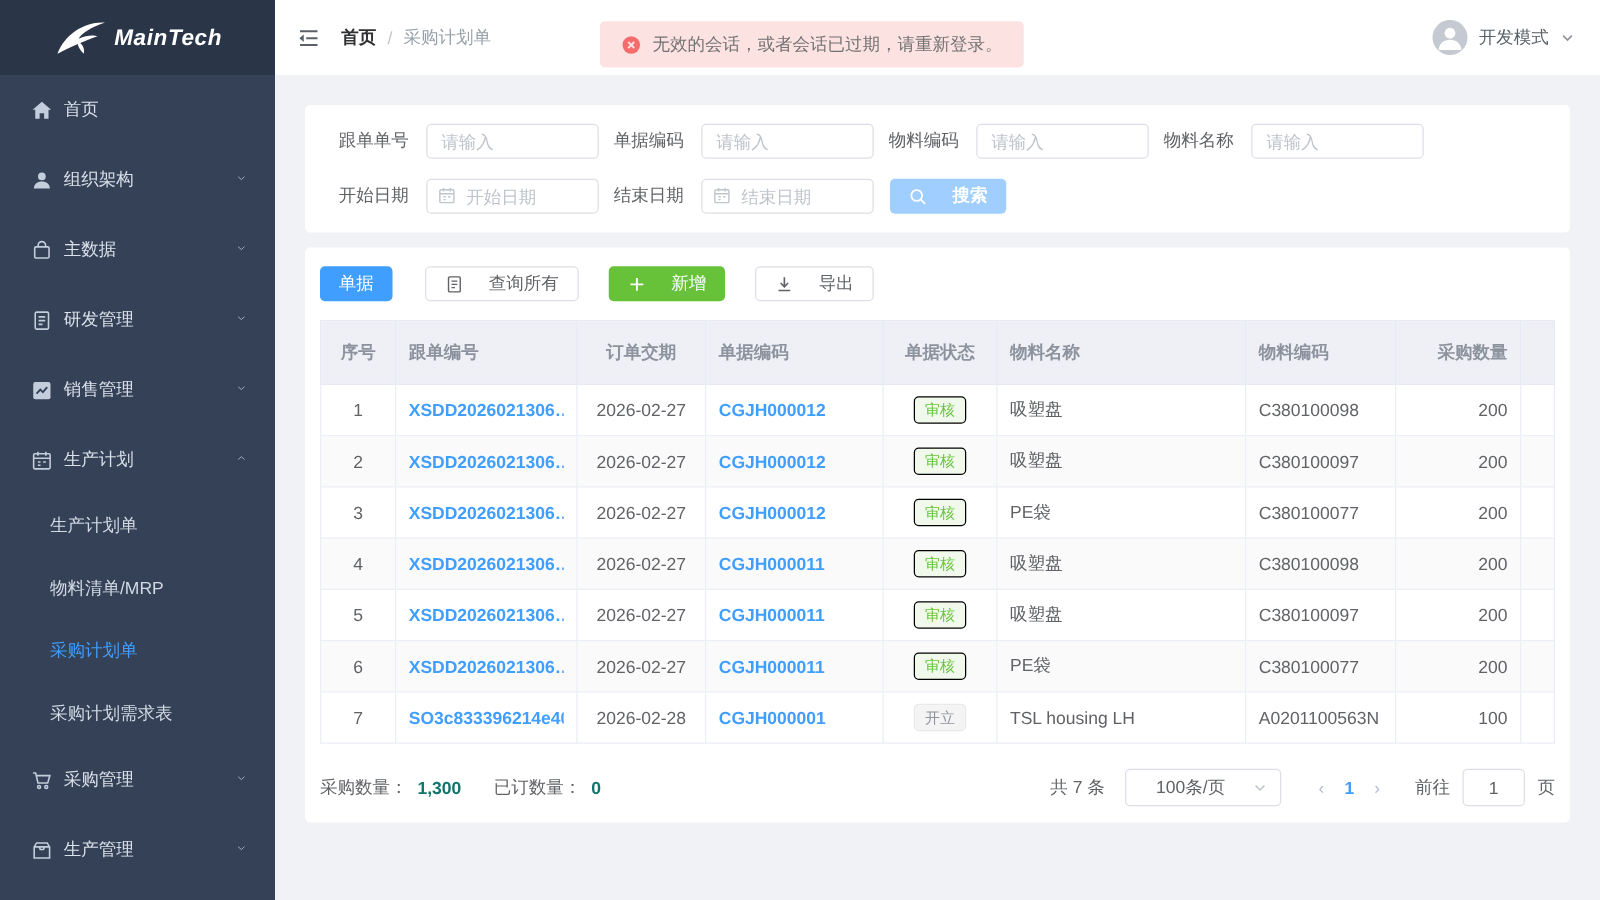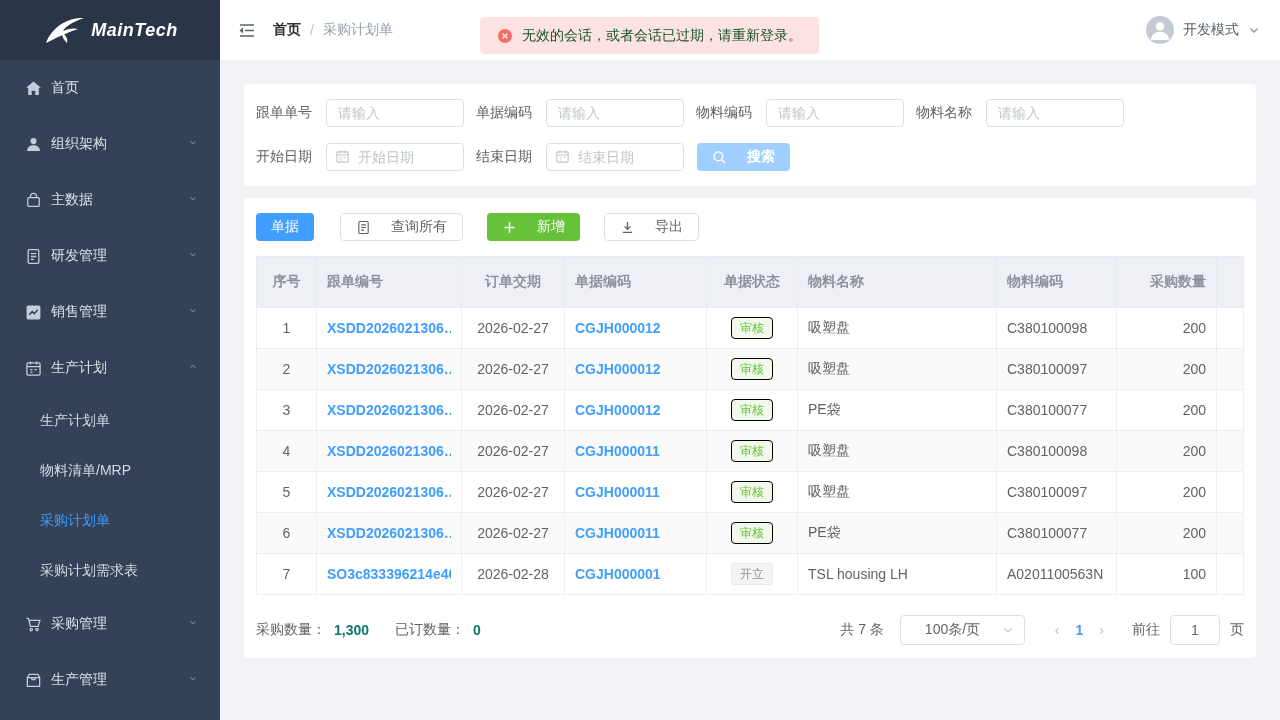--- a/index.html
+++ b/index.html
@@ -19,34 +19,34 @@
   .sub-item.active { color:#409eff; }
 
   
   .main { margin-left:220px; }
   .topbar { position:relative; height:60px; background:#fff; display:flex; align-items:center; padding:0 20px 0 18px; }
   .hamburger { display:inline-flex; cursor:pointer; margin-right:17px; color:#5a6169; }
   .crumb-home { font-weight:bold; color:#303133; }
   .crumb-sep { color:#c0c4cc; margin:0 9px; }
   .crumb-cur { color:#97a0ab; }
   .toast { position:absolute; left:260px; top:17px; height:37px; display:flex; align-items:center;
-    gap:9px; padding:0 17px; background:#fde2e2; border-radius:4px; color:#14532d; }
+    gap:9px; padding:0 17px; background:#fde2e2; border-radius:4px; color:#737373; }
   .userbox { margin-left:auto; display:flex; align-items:center; gap:9px; cursor:pointer; }
   .avatar { width:28px; height:28px; border-radius:50%; background:#c4c9d2; display:inline-flex;
     align-items:center; justify-content:center; overflow:hidden; }
   .user-name { color:#5a6169; }
   .user-caret { color:#909399; display:inline-flex; }
 
   
   .content { padding:24px 24px 0; }
   .card { background:#fff; border-radius:4px; padding:15px 12px; }
   .card.table-card { margin-top:12px; padding-bottom:13px; }
 
   
-  .frow { display:flex; align-items:center; }
+  .frow { display:flex; align-items:center;margin-left:15px; }
   .frow + .frow { margin-top:16px; }
   .fgroup { display:flex; align-items:center; margin-right:12px; }
   .flabel { width:58px; margin-right:12px; white-space:nowrap; color:#606266; }
   .tinput { width:138px; height:28px; border:1px solid #dcdfe6; border-radius:4px; padding:0 11px;
     font-size:14px; color:#606266; outline:none; font-family:inherit; }
   .tinput::placeholder { color:#bfc4cc; }
   .dwrap { position:relative; }
   .dwrap .cal { position:absolute; left:9px; top:6px; color:#c0c4cc; pointer-events:none; }
   .dwrap .tinput { padding-left:31px; }
   .btn { height:28px; border-radius:4px; padding:0 15px; font-size:14px; display:inline-flex;

